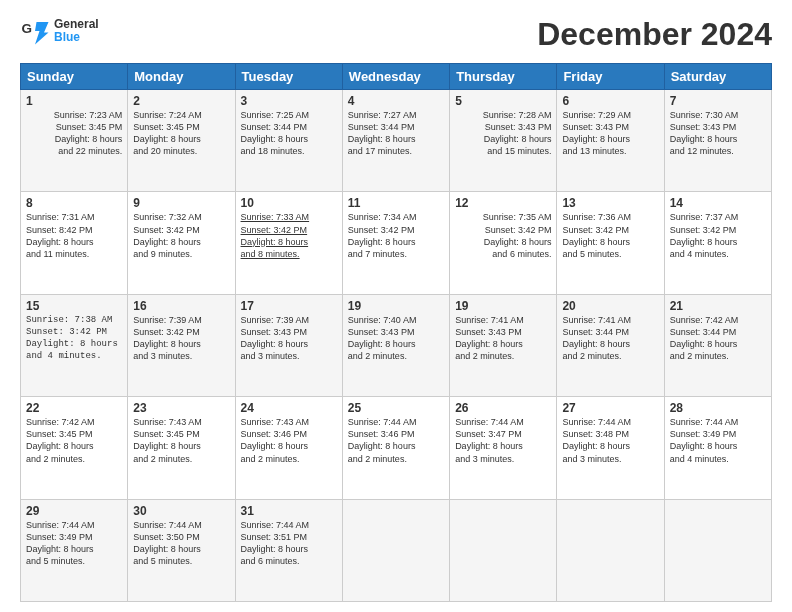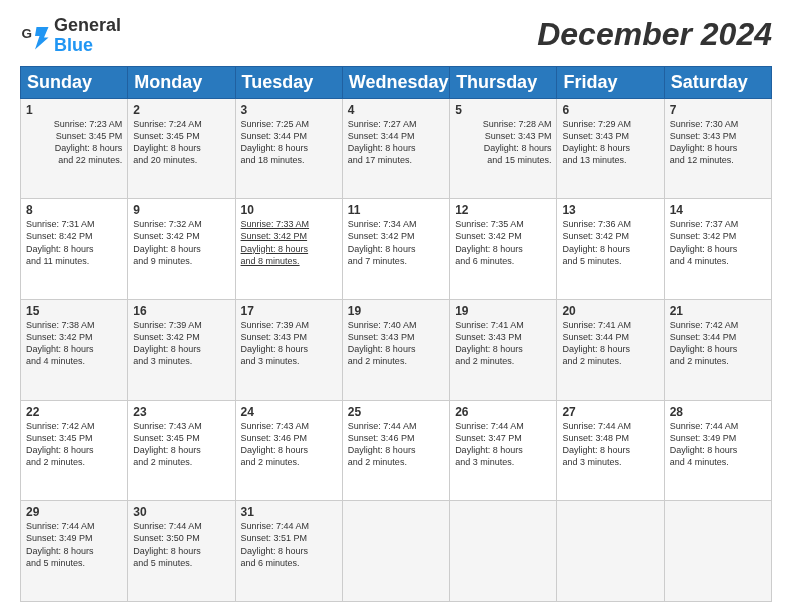--- a/index.html
+++ b/index.html
@@ -23,34 +23,33 @@
       align-items: flex-start;
       margin-bottom: 10px;
     }
     .logo {
       display: flex;
       align-items: center;
     }
     .logo-text {
       display: flex;
       flex-direction: column;
-      font-size: 18px;
+      font-size: 12px;
       font-weight: bold;
       line-height: 1.1;
     }
     .logo-text span:first-child { color: #333; }
     .logo-text span:last-child { color: #2196F3; }
     .logo-icon {
       width: 30px;
       height: 30px;
       margin-right: 4px;
     }
     .title-block {
       text-align: left;
-      font-style: italic;
     }
     .month-title {
       font-size: 32px;
       font-weight: bold;
       color: #333;
     }
     .location {
       font-size: 14px;
       color: #555;
     }
@@ -59,21 +58,21 @@
       border: 1px solid #ccc;
       border-collapse: collapse;
       width: 100%;
       table-layout: fixed;
     }
     .calendar th {
       background: #2979be;
       color: #fff;
       text-align: left;
       padding: 5px 6px;
-      font-size: 18px;
+      font-size: 13px;
       border: 1px solid #2060a0;
     }
     .calendar td {
       border: 1px solid #ccc;
       vertical-align: top;
       padding: 4px 5px;
       font-size: 9.5px;
       color: #333;
       background: #fff;
     }
@@ -206,21 +205,21 @@
           </td>
           <td>
             <span class="day-num">11</span>
             <div class="day-info" style="white-space: pre-line;">Sunrise: 7:34 AM
 Sunset: 3:42 PM
 Daylight: 8 hours
 and 7 minutes.</div>
           </td>
           <td>
             <span class="day-num">12</span>
-            <div class="day-info" style="white-space: pre-line;">Sunrise: 7:35 AM
+            <div class="day-info" style="white-space: pre-line; text-align: right;">Sunrise: 7:35 AM
 Sunset: 3:42 PM
 Daylight: 8 hours
 and 6 minutes.</div>
           </td>
           <td>
             <span class="day-num">13</span>
             <div class="day-info" style="white-space: pre-line;">Sunrise: 7:36 AM
 Sunset: 3:42 PM
 Daylight: 8 hours
 and 5 minutes.</div>
@@ -229,21 +228,21 @@
             <span class="day-num">14</span>
             <div class="day-info" style="white-space: pre-line;">Sunrise: 7:37 AM
 Sunset: 3:42 PM
 Daylight: 8 hours
 and 4 minutes.</div>
           </td>
         </tr>
         <tr>
           <td>
             <span class="day-num">15</span>
-            <div class="day-info" style="white-space: pre-line;">Sunrise: 7:38 AM
+            <div class="day-info" style="white-space: pre-line; font-family: Liberation Mono, monospace;">Sunrise: 7:38 AM
 Sunset: 3:42 PM
 Daylight: 8 hours
 and 4 minutes.</div>
           </td>
           <td>
             <span class="day-num">16</span>
             <div class="day-info" style="white-space: pre-line;">Sunrise: 7:39 AM
 Sunset: 3:42 PM
 Daylight: 8 hours
 and 3 minutes.</div>

